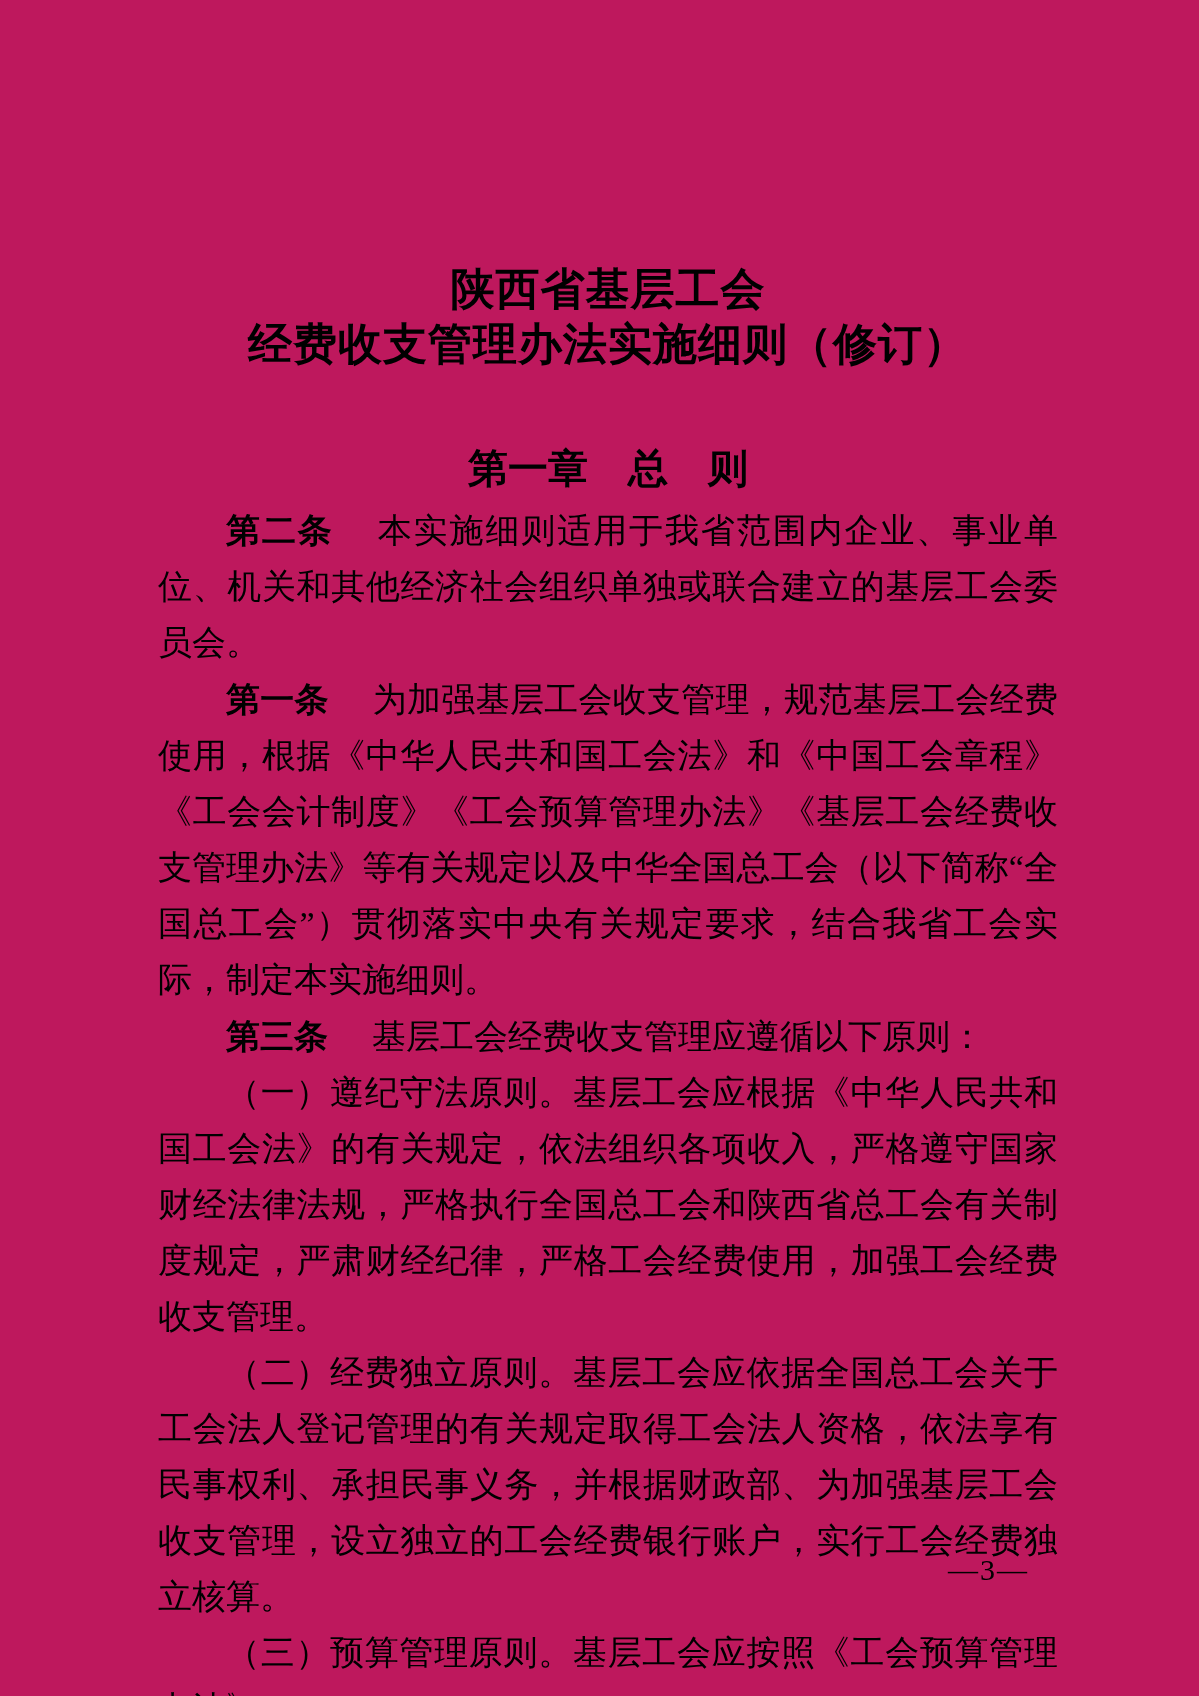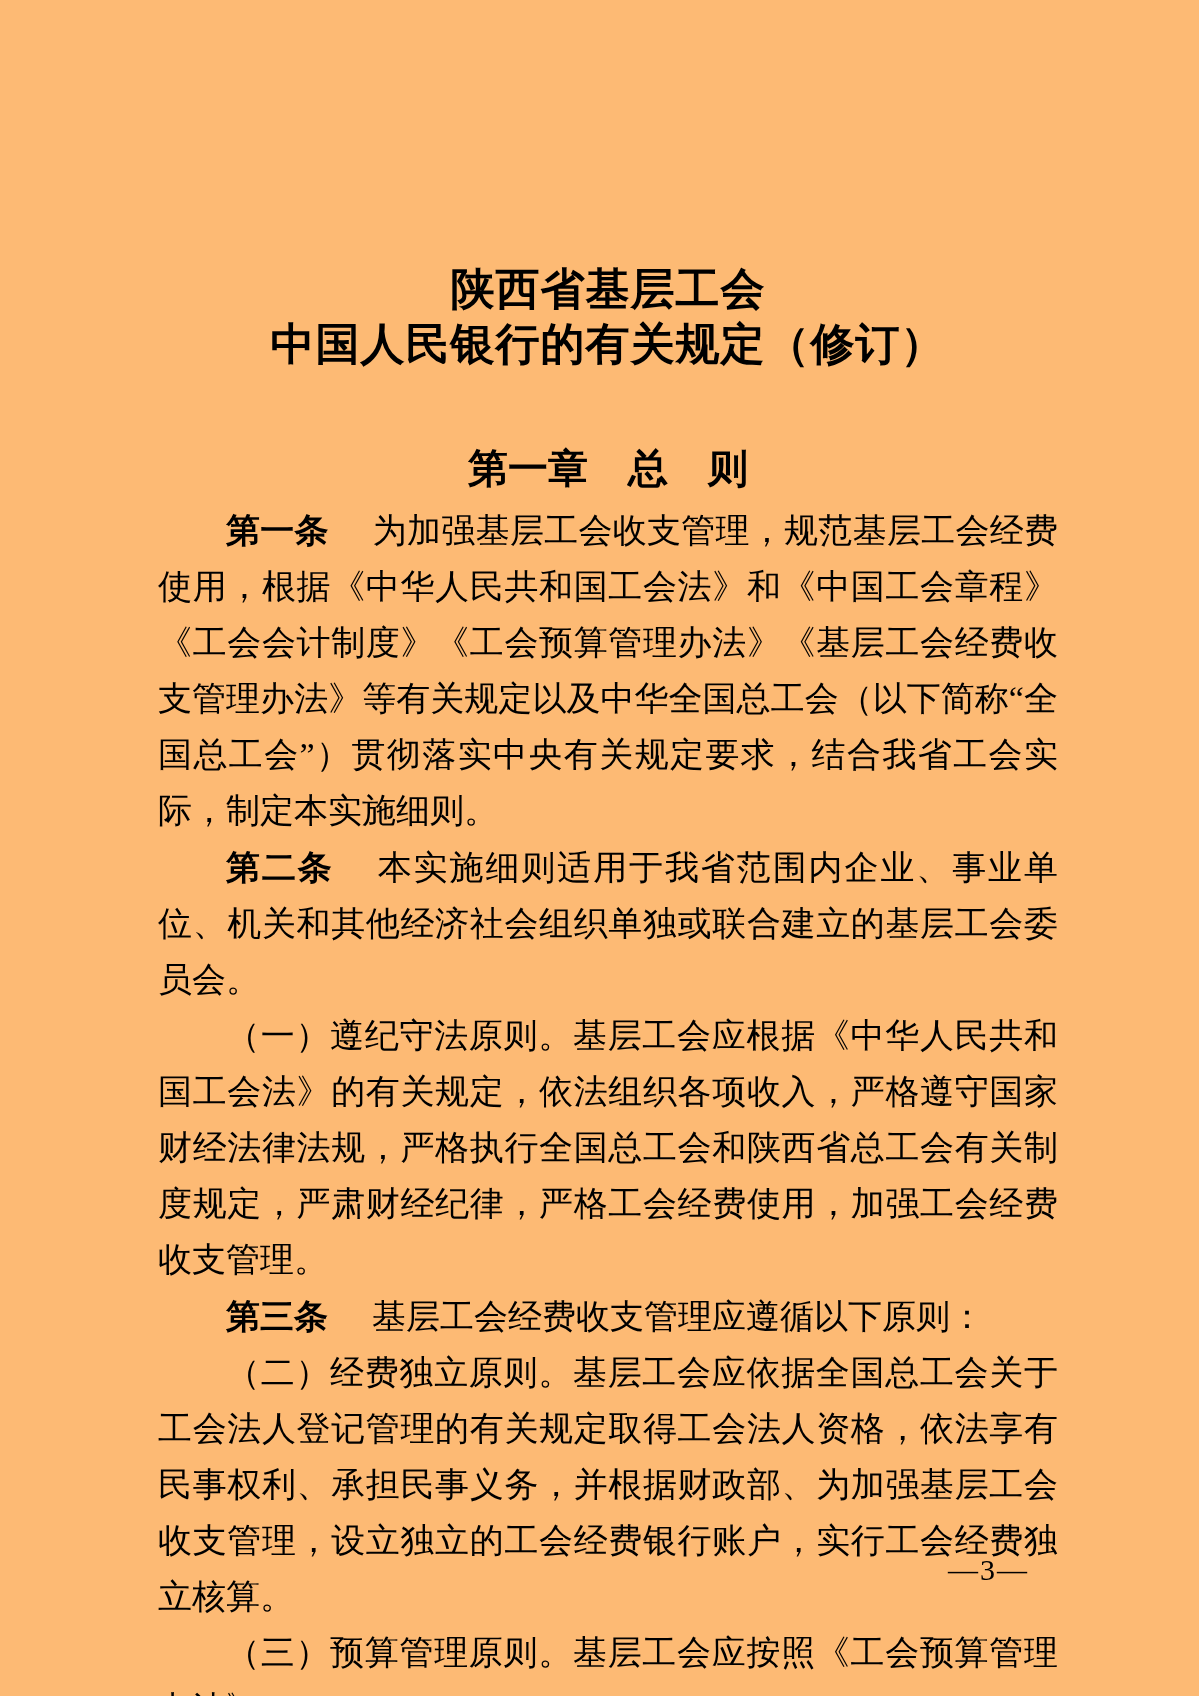--- a/index.html
+++ b/index.html
@@ -13,21 +13,21 @@
     position: relative;
     overflow: hidden;
     font-family: "Liberation Serif", serif;
     color: #000000;
   }
   .page {
     position: absolute;
     left: 0; top: 0;
     width: 1199px;
     height: 1696px;
-    background: #fdba74;
+    background: #be185d;
   }
   .content {
     position: absolute;
     left: 158px;
     top: 0;
     width: 900px;
   }
   .doc-title {
     margin-top: 262px;
     text-align: center;
@@ -75,30 +75,30 @@
   }
 </style>
 </head>
 <body>
 
 <div class="page">
   <div class="content">
 
     <div class="doc-title">
       <div>陕西省基层工会</div>
-      <div>中国人民银行的有关规定（修订）</div>
+      <div>经费收支管理办法实施细则（修订）</div>
     </div>
 
     <div class="chapter-heading">第一章　总　则</div>
 
     <div class="body-text">
+      <p><span class="article-label">第二条</span><span>本实施细则适用于我省范围内企业、事业单位、机关和其他经济社会组织单独或联合建立的基层工会委员会。</span></p>
       <p><span class="article-label">第一条</span><span>为加强基层工会收支管理，规范基层工会经费使用，根据《中华人民共和国工会法》和《中国工会章程》《工会会计制度》《工会预算管理办法》《基层工会经费收支管理办法》等有关规定以及中华全国总工会（以下简称“全国总工会”）贯彻落实中央有关规定要求，结合我省工会实际，制定本实施细则。</span></p>
-      <p><span class="article-label">第二条</span><span>本实施细则适用于我省范围内企业、事业单位、机关和其他经济社会组织单独或联合建立的基层工会委员会。</span></p>
+      <p><span class="article-label">第三条</span><span>基层工会经费收支管理应遵循以下原则：</span></p>
       <p><span>（一）遵纪守法原则。基层工会应根据《中华人民共和国工会法》的有关规定，依法组织各项收入，严格遵守国家财经法律法规，严格执行全国总工会和陕西省总工会有关制度规定，严肃财经纪律，严格工会经费使用，加强工会经费收支管理。</span></p>
-      <p><span class="article-label">第三条</span><span>基层工会经费收支管理应遵循以下原则：</span></p>
       <p><span>（二）经费独立原则。基层工会应依据全国总工会关于工会法人登记管理的有关规定取得工会法人资格，依法享有民事权利、承担民事义务，并根据财政部、为加强基层工会收支管理，设立独立的工会经费银行账户，实行工会经费独立核算。</span></p>
       <p><span>（三）预算管理原则。基层工会应按照《工会预算管理办法》</span></p>
     </div>
 
   </div>
 
   <div class="page-number">—3—</div>
 </div>
 
 </body></html>

